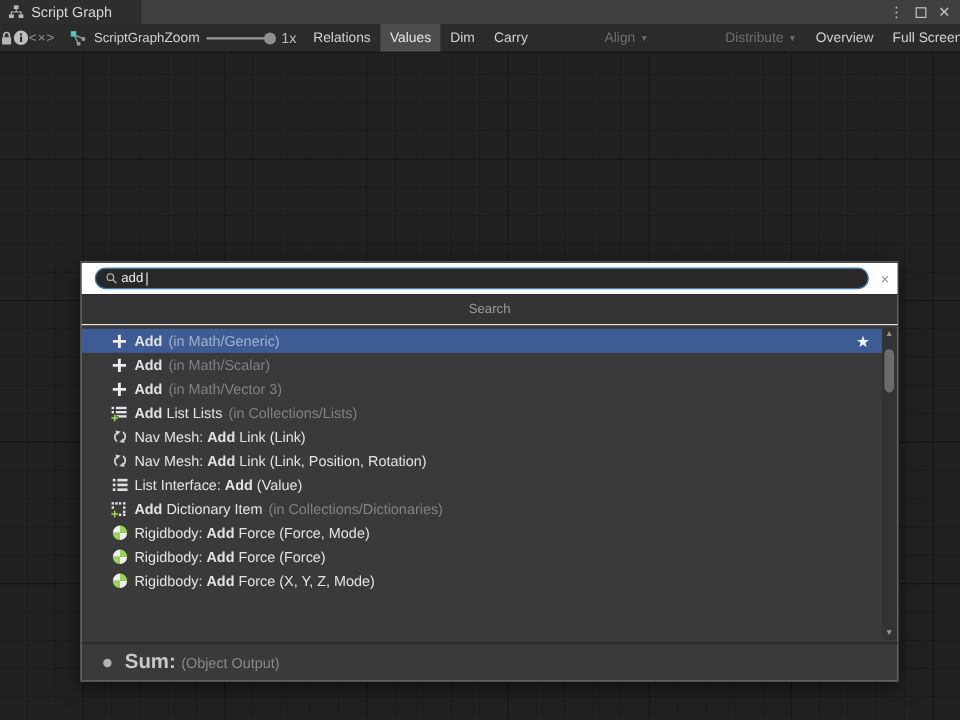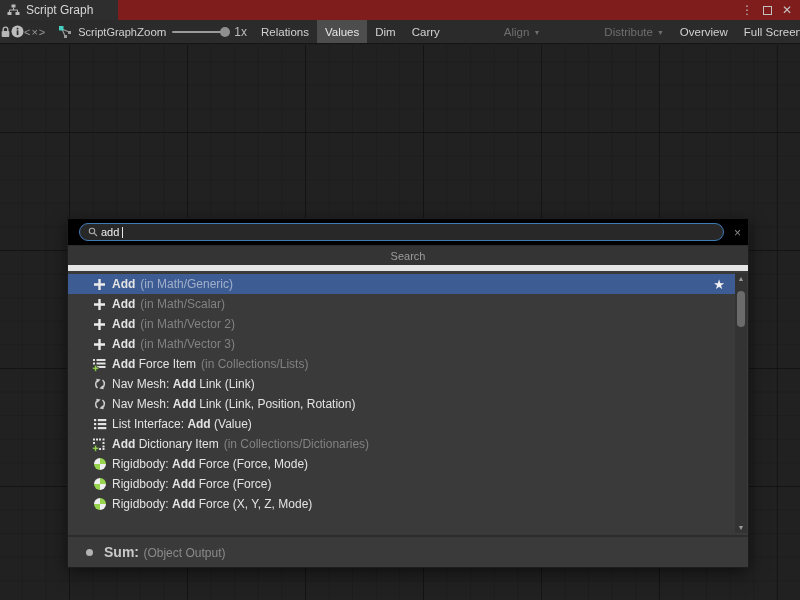--- a/index.html
+++ b/index.html
@@ -4,21 +4,21 @@
 <style>
   * { margin:0; padding:0; box-sizing:border-box; }
   html,body { width:800px; height:600px; overflow:hidden; }
   body {
     font-family:"Liberation Sans", sans-serif;
     background:#1f1f1f; color:#cfcfcf; position:relative;
     -webkit-font-smoothing:antialiased;
   }
 
   
-  .titlebar { height:20px; background:#7f1d1d; display:flex; align-items:stretch; }
+  .titlebar { height:20px; background:#404040; display:flex; align-items:stretch; }
   .tab { width:118px; background:#2e2e2e; display:flex; align-items:center; gap:6px;
          padding-left:7px; font-size:12px; color:#d6d6d6; }
   .win-controls { margin-left:auto; display:flex; align-items:center; gap:10px;
                   padding-right:8px; color:#c2c2c2; }
   .menu-dots { font-size:12px; line-height:1; letter-spacing:0; }
   .max-box { width:9px; height:9px; border:1.5px solid #c2c2c2; display:inline-block; }
   .close-x { font-size:12px; line-height:1; }
 
   
   .toolbar { height:24px; background:#2b2b2b; border-bottom:1px solid #161616;
@@ -46,32 +46,32 @@
       linear-gradient(to right, rgba(0,0,0,.30) 1px, transparent 1px),
       linear-gradient(to bottom, rgba(0,0,0,.30) 1px, transparent 1px),
       linear-gradient(to right, rgba(0,0,0,.12) 1px, transparent 1px),
       linear-gradient(to bottom, rgba(0,0,0,.12) 1px, transparent 1px);
     background-size:118px 118px, 118px 118px, 23.6px 23.6px, 23.6px 23.6px;
     background-position:69px 87px, 69px 87px, 69px 87px, 69px 87px;
   }
 
   
   .finder { position:absolute; left:67px; top:218px; width:682px; height:350px;
-            background:#000000; border:1px solid #1d1d1d;
+            background:#ffffff; border:1px solid #1d1d1d;
             box-shadow:0 5px 16px rgba(0,0,0,.55); display:flex; flex-direction:column; }
   .search-row { height:26px; position:relative; padding:4px 24px 0 11px; }
   .search-input { height:18px; width:100%; background:#282828;
                   border:1px solid #3e7cb8; border-radius:9px;
                   display:flex; align-items:center; padding:0 8px; gap:3px; }
   .search-text { font-size:11px; color:#efefef; }
   .caret { width:1px; height:11px; background:#e8e8e8; }
   .search-close { position:absolute; right:7px; top:7px; font-size:12px; color:#8d8d8d; cursor:default; }
 
   .finder-header { height:26px; background:#343434; border-top:1px solid #2b2b2b;
-                   border-bottom:6px solid #e5e5e5; display:flex; align-items:center;
+                   border-bottom:1px solid #e5e5e5; display:flex; align-items:center;
                    justify-content:center; font-size:11px; color:#9b9b9b; }
 
   .results { position:relative; flex:1; overflow:hidden; background:#3a3a3a; padding-top:3px; }
   .rows { margin-right:13px; }
   .row { height:20px; display:flex; align-items:center; padding-left:24px; gap:5px;
          font-size:12px; color:#e3e3e3; position:relative; cursor:default; white-space:nowrap; }
   .row .ric { width:15px; height:15px; flex:0 0 15px; display:flex; align-items:center; justify-content:center; }
   .row .b { font-weight:bold; }
   .row .sub { color:#828282; margin-left:5px; }
   .row.selected { background:#3d5c94; }
@@ -81,21 +81,21 @@
   .scrollbar { position:absolute; right:1px; top:2px; bottom:2px; width:12px;
                background:#333333; display:flex; flex-direction:column; align-items:center; }
   .scroll-arrow { height:11px; font-size:7px; color:#9a9a9a; display:flex; align-items:center; cursor:default; }
   .scroll-track { flex:1; width:100%; position:relative; }
   .scroll-thumb { position:absolute; top:7px; left:2px; width:8px; height:36px;
                   background:#6b6b6b; border-radius:4px; cursor:default; }
 
   .finder-footer { height:32px; border-top:2px solid #2c2c2c; background:#3a3a3a;
                    display:flex; align-items:center; padding-left:18px; gap:11px; }
   .dot { width:7px; height:7px; border-radius:50%; background:#b3b3b3; }
-  .footer-label { font-size:14px; font-weight:bold; color:#c9c9c9; }
+  .footer-label { font-size:17px; font-weight:bold; color:#c9c9c9; }
   .footer-detail { font-size:12px; color:#8a8a8a; }
 
   svg { display:block; }
 </style>
 </head>
 <body>
 
 <div class="titlebar">
   <div class="tab">
     <span>
@@ -232,42 +232,34 @@
             </svg>
           </span>
           <span><span class="b">Add</span><span class="sub">(in Math/Scalar)</span></span>
         </div>
         <div class="row">
           <span class="ric">
             <svg width="13" height="13" viewBox="0 0 13 13">
               <path d="M5.3 1h2.4v4.3H12v2.4H7.7V12H5.3V7.7H1V5.3h4.3z" fill="#ececec"></path>
             </svg>
           </span>
-          <span><span class="b">Add</span><span class="sub">(in Math/Vector 2)</span></span>
-        </div>
-        <div class="row">
-          <span class="ric">
-            <svg width="13" height="13" viewBox="0 0 13 13">
-              <path d="M5.3 1h2.4v4.3H12v2.4H7.7V12H5.3V7.7H1V5.3h4.3z" fill="#ececec"></path>
-            </svg>
-          </span>
           <span><span class="b">Add</span><span class="sub">(in Math/Vector 3)</span></span>
         </div>
         <div class="row">
           <span class="ric">
             <svg width="15" height="15" viewBox="0 0 15 15">
               <rect x="1" y="2" width="2" height="2" fill="#e2e2e2"></rect>
               <rect x="4.5" y="2" width="9" height="2" fill="#e2e2e2"></rect>
               <rect x="1" y="5.5" width="2" height="2" fill="#e2e2e2"></rect>
               <rect x="4.5" y="5.5" width="9" height="2" fill="#e2e2e2"></rect>
               <rect x="4.5" y="9" width="9" height="2" fill="#e2e2e2"></rect>
               <path d="M2.6 8.2h2v2.1h2.1v2h-2.1v2.1h-2v-2.1H.5v-2h2.1z" fill="#97d54c" stroke="#3a3a3a" stroke-width="0.7"></path>
             </svg>
           </span>
-          <span><span class="b">Add</span><span> Force Item</span><span class="sub">(in Collections/Lists)</span></span>
+          <span><span class="b">Add</span><span> List Lists</span><span class="sub">(in Collections/Lists)</span></span>
         </div>
         <div class="row">
           <span class="ric">
             <svg width="14" height="14" viewBox="0 0 14 14">
               <path d="M4.5 11 C2 9 2 5 4.8 3.4" fill="none" stroke="#cecece" stroke-width="1.5"></path>
               <path d="M3.2 1.8 L7.6 2.6 L4.4 5.8 Z" fill="#cecece"></path>
               <path d="M9.5 3 C12 5 12 9 9.2 10.6" fill="none" stroke="#cecece" stroke-width="1.5"></path>
               <path d="M10.8 12.2 L6.4 11.4 L9.6 8.2 Z" fill="#cecece"></path>
             </svg>
           </span>

